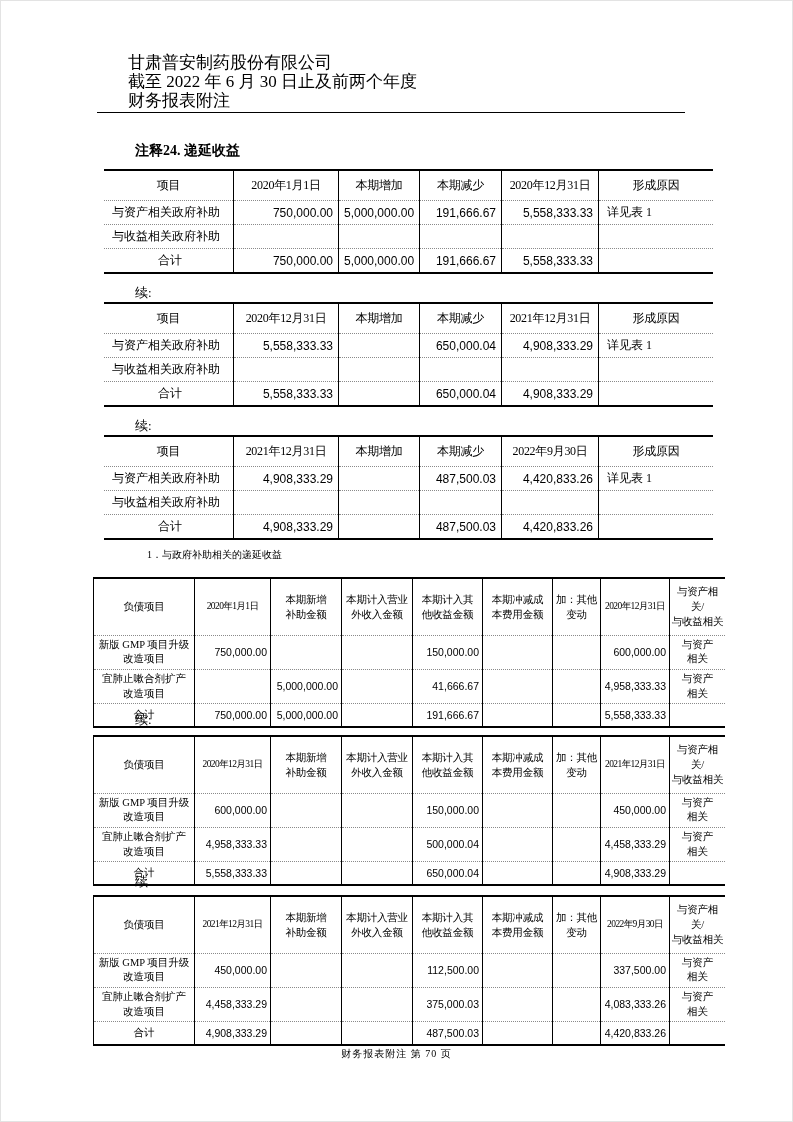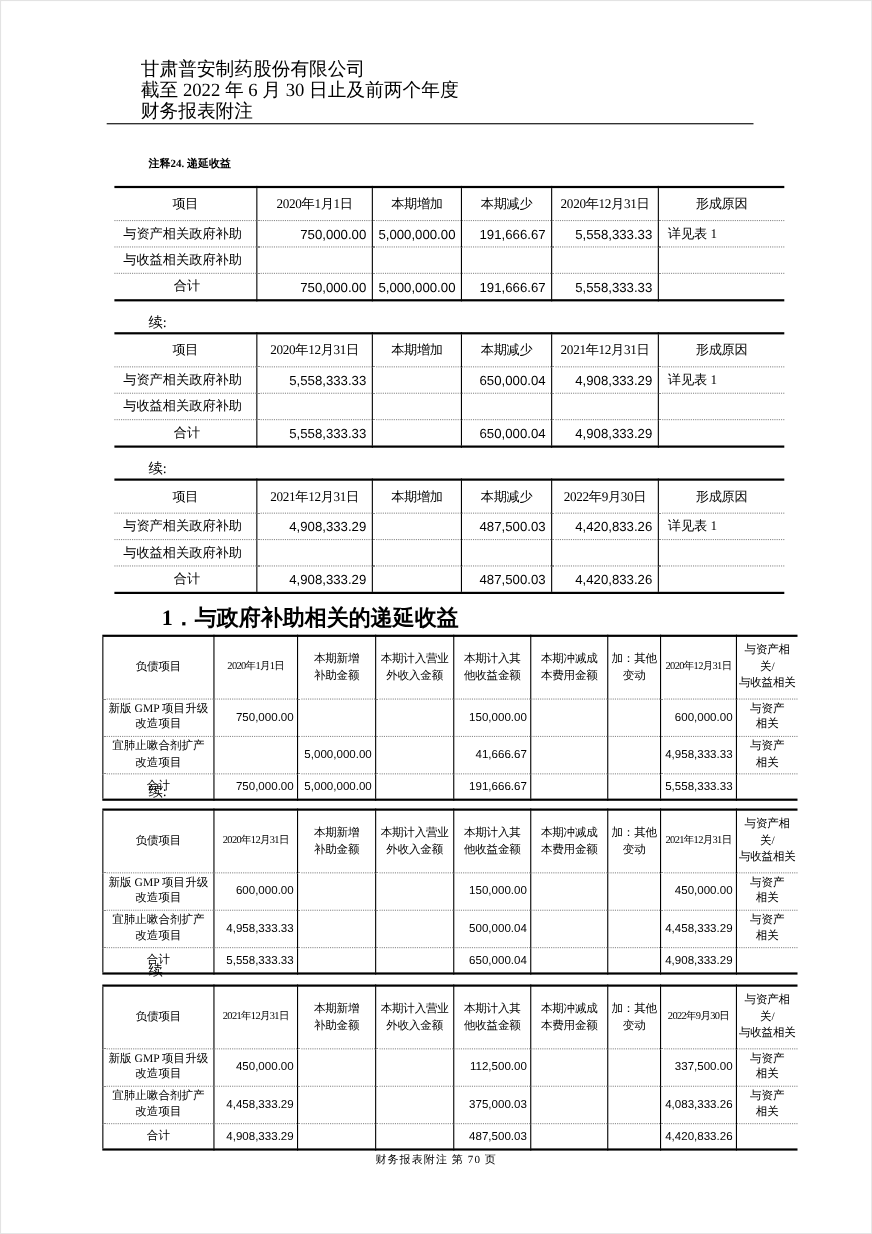--- a/index.html
+++ b/index.html
@@ -5,23 +5,23 @@
   html,body{margin:0;padding:0;}
   body{
     width:793px;height:1122px;position:relative;background:#ffffff;
     font-family:"Liberation Serif","DejaVu Serif",serif;color:#000;
     box-sizing:border-box;border:1px solid #e3e3e3;overflow:hidden;
   }
   .abs{position:absolute;}
   
   .header{left:100px;top:52px;font-size:17px;line-height:19px;margin-left:27px;}
   .rule{left:96px;top:111px;width:588px;border-top:1.5px solid #000;height:0;}
-  .note-title{left:134px;top:141px;font-size:10px;font-weight:bold;}
+  .note-title{left:134px;top:141px;font-size:14px;font-weight:bold;}
   .cont-label{left:134px;font-size:13px;}
-  .sec-title{left:146px;top:547px;font-size:20px;font-weight:bold;}
+  .sec-title{left:146px;top:547px;font-size:10px;font-weight:normal;}
   .footer{left:0;top:1046px;width:100%;text-align:center;font-size:10px;letter-spacing:1px;}
 
   
   table{border-collapse:collapse;table-layout:fixed;border-top:2px solid #000;border-bottom:2px solid #000;}
   th{font-weight:normal;text-align:center;}
   tbody tr{border-top:1px dotted #8a8a8a;}
   .num{font-family:"Liberation Sans","DejaVu Sans",sans-serif;}
 
   
   .t-sum{width:580px;font-size:12px;}

